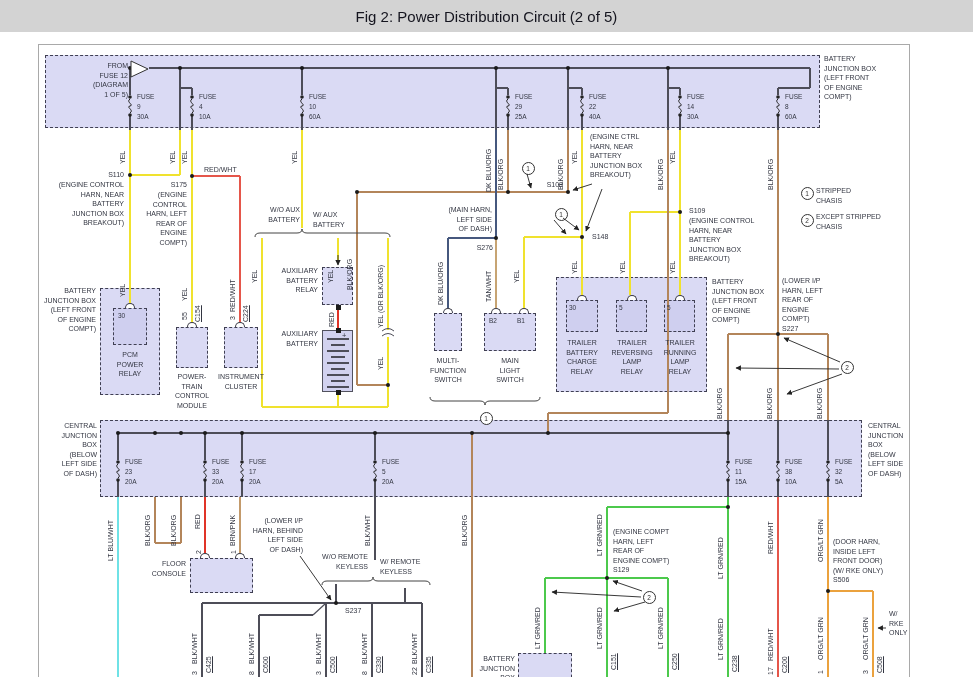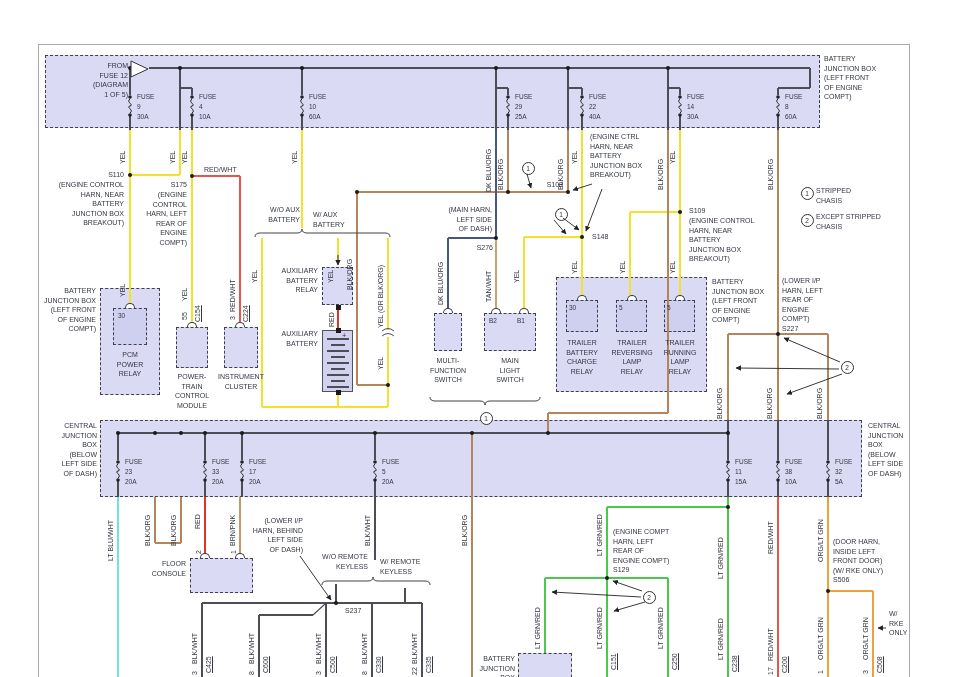--- a/index.html
+++ b/index.html
@@ -26,20 +26,23 @@
   .cnum{position:absolute;width:11px;height:11px;border:1px solid #333;border-radius:50%;
         font-size:6.5px;color:#333;display:flex;align-items:center;justify-content:center;background:#fff;}
   .fz{position:absolute;}
   .fzl{position:absolute;font-size:6.5px;line-height:10px;color:#333642;white-space:pre-line;}
   #ovl{position:absolute;left:0;top:0;}
 </style>
 </head>
 <body>
 
 <div id="stage">
+  <div id="titlebar">
+    <span>Fig 2: Power Distribution Circuit (2 of 5)</span>
+  </div>
   <div id="frame" style="left: 38px; top: 44px; width: 870px; height: 633px;"></div>
   <div id="scene">
       <div class="bx lav" style="left: 45px; top: 55px; width: 775px; height: 73px;"></div>
       <div class="bx lav" style="left: 100px; top: 288px; width: 60px; height: 107px;"></div>
       <div class="bx pin" style="left: 113px; top: 308px; width: 34px; height: 37px;"></div>
       <div class="bx lav" style="left: 176px; top: 327px; width: 32px; height: 41px;"></div>
       <div class="bx lav" style="left: 224px; top: 327px; width: 34px; height: 41px;"></div>
       <div class="bx lav" style="left: 322px; top: 267px; width: 31px; height: 38px;"></div>
       <div class="bx bat" style="left: 322px; top: 330px; width: 31px; height: 62px;"></div>
       <div class="bx lav" style="left: 434px; top: 313px; width: 28px; height: 38px;"></div>

